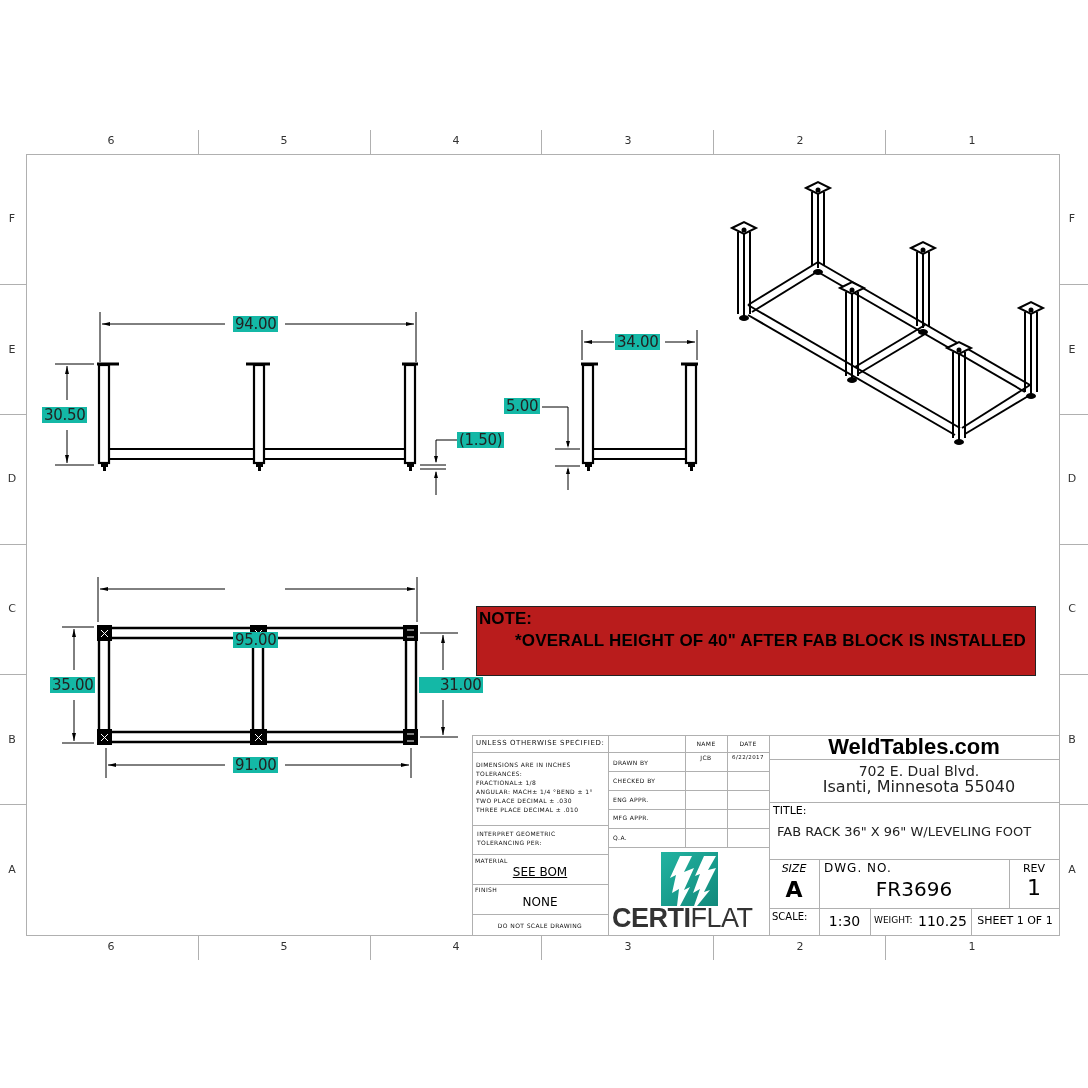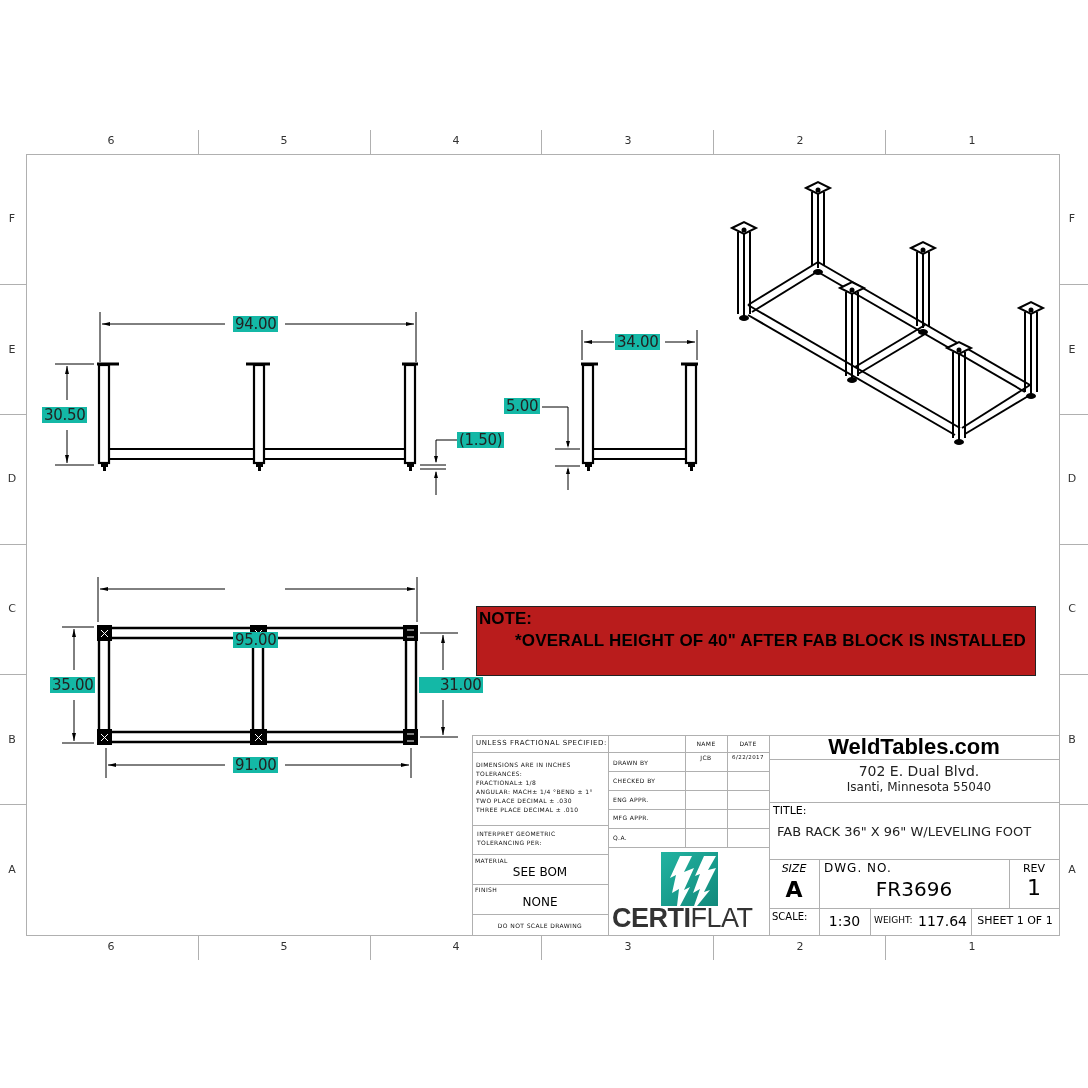--- a/index.html
+++ b/index.html
@@ -367,31 +367,31 @@
 <div class="dim" style="left:50px; top:677px;">35.00</div>
 <div class="dim" style="left:419px; top:677px;padding-left:21px;">31.00</div>
 
 <div class="note-box">
   <div class="note-title">NOTE:</div>
   <div class="note-line" style="top:24px;">*OVERALL HEIGHT OF 40" AFTER FAB BLOCK IS INSTALLED</div>
 </div>
 
 <div>
 
-  <div class="tb-cell tb-small" style="left:476px; top:739px;">UNLESS FRACTIONAL SPECIFIED:</div>
+  <div class="tb-cell tb-small" style="left:476px; top:739px;">UNLESS OTHERWISE SPECIFIED:</div>
   <div class="tb-cell tb-tiny" style="left:476px; top:760px;">DIMENSIONS ARE IN INCHES</div>
   <div class="tb-cell tb-tiny" style="left:476px; top:769px;">TOLERANCES:</div>
   <div class="tb-cell tb-tiny" style="left:476px; top:778px;">FRACTIONAL± 1/8</div>
   <div class="tb-cell tb-tiny" style="left:476px; top:787px;">ANGULAR: MACH± 1/4 °BEND ± 1°</div>
   <div class="tb-cell tb-tiny" style="left:476px; top:796px;">TWO PLACE DECIMAL    ± .030</div>
   <div class="tb-cell tb-tiny" style="left:476px; top:805px;">THREE PLACE DECIMAL   ± .010</div>
   <div class="tb-cell tb-tiny" style="left:477px; top:829px;">INTERPRET GEOMETRIC</div>
   <div class="tb-cell tb-tiny" style="left:477px; top:838px;">TOLERANCING PER:</div>
   <div class="tb-cell tb-tiny" style="left:475px; top:856px;">MATERIAL</div>
-  <div class="tb-cell center" style="left:472px; top:865px; width:136px; font-size:12px;">SEE BOM</div>
+  <div class="tb-cell center" style="left:472px; top:865px; width:136px; font-size:12px;text-decoration:underline;">SEE BOM</div>
   <div class="tb-cell tb-tiny" style="left:475px; top:885px;">FINISH</div>
   <div class="tb-cell center" style="left:472px; top:895px; width:136px; font-size:12px;">NONE</div>
   <div class="tb-cell tb-tiny center" style="left:472px; top:921px; width:136px;">DO NOT SCALE DRAWING</div>
 
   <div class="tb-cell tb-tiny center" style="left:685px; top:739px; width:42px;">NAME</div>
   <div class="tb-cell tb-tiny center" style="left:727px; top:739px; width:42px;">DATE</div>
 
   <div class="tb-cell tb-tiny" style="left:613px; top:758px;">DRAWN BY</div>
   <div class="tb-cell tb-tiny center" style="left:685px; top:753px; width:42px;">JCB</div>
   <div class="tb-cell tb-tiny center" style="left:727px; top:753px; width:42px; font-size:5.5px;">6/22/2017</div>
@@ -400,29 +400,29 @@
   <div class="tb-cell tb-tiny" style="left:613px; top:795px;">ENG APPR.</div>
   <div class="tb-cell tb-tiny" style="left:613px; top:813px;">MFG APPR.</div>
   <div class="tb-cell tb-tiny" style="left:613px; top:833px;">Q.A.</div>
 
   <div class="tb-cell" style="left:612px; top:903px; font-size:27px; line-height:30px; color:#333; letter-spacing:-0.5px; white-space:nowrap;">
     <span style="font-weight:bold; font-family:'Liberation Sans', sans-serif;">CERTI</span><span style="font-weight:normal; font-family:'Liberation Sans', sans-serif;">FLAT</span>
   </div>
 
   <div class="tb-cell center" style="left:769px; top:734px; width:290px; font-size:22px; font-weight:bold; font-family:'Liberation Sans', sans-serif;">WeldTables.com</div>
   <div class="tb-cell center" style="left:769px; top:763px; width:300px; font-size:14px; color:#222; line-height:16px;">702 E. Dual Blvd.</div>
-  <div class="tb-cell center" style="left:769px; top:779px; width:300px; font-size:12px; color:#222; line-height:16px;">Isanti, Minnesota 55040</div>
+  <div class="tb-cell center" style="left:769px; top:779px; width:300px; font-size:16px; color:#222; line-height:16px;">Isanti, Minnesota 55040</div>
   <div class="tb-cell" style="left:773px; top:804px; font-size:11px;">TITLE:</div>
   <div class="tb-cell" style="left:777px; top:824px; font-size:13px; white-space:nowrap; color:#222;">FAB RACK 36" X 96" W/LEVELING FOOT</div>
 
   <div class="tb-cell center" style="left:769px; top:862px; width:50px; font-size:11px;font-style:italic;">SIZE</div>
   <div class="tb-cell center" style="left:769px; top:877px; width:50px; font-size:22px; font-weight:bold;">A</div>
   <div class="tb-cell" style="left:824px; top:861px; font-size:12px; letter-spacing:1px;">DWG.  NO.</div>
   <div class="tb-cell center" style="left:819px; top:877px; width:190px; font-size:20px;">FR3696</div>
   <div class="tb-cell center" style="left:1009px; top:862px; width:50px; font-size:11px;">REV</div>
   <div class="tb-cell center" style="left:1009px; top:875px; width:50px; font-size:22px;">1</div>
 
   <div class="tb-cell" style="left:772px; top:911px; font-size:10px;">SCALE:</div>
   <div class="tb-cell center" style="left:819px; top:913px; width:51px; font-size:14px;">1:30</div>
   <div class="tb-cell" style="left:874px; top:915px; font-size:9px;">WEIGHT:</div>
-  <div class="tb-cell" style="left:918px; top:913px; font-size:14px;">117.64</div>
+  <div class="tb-cell" style="left:918px; top:913px; font-size:14px;">110.25</div>
   <div class="tb-cell center" style="left:971px; top:914px; width:88px; font-size:11px; white-space:nowrap;">SHEET 1 OF 1</div>
 </div>
 
 </body></html>

